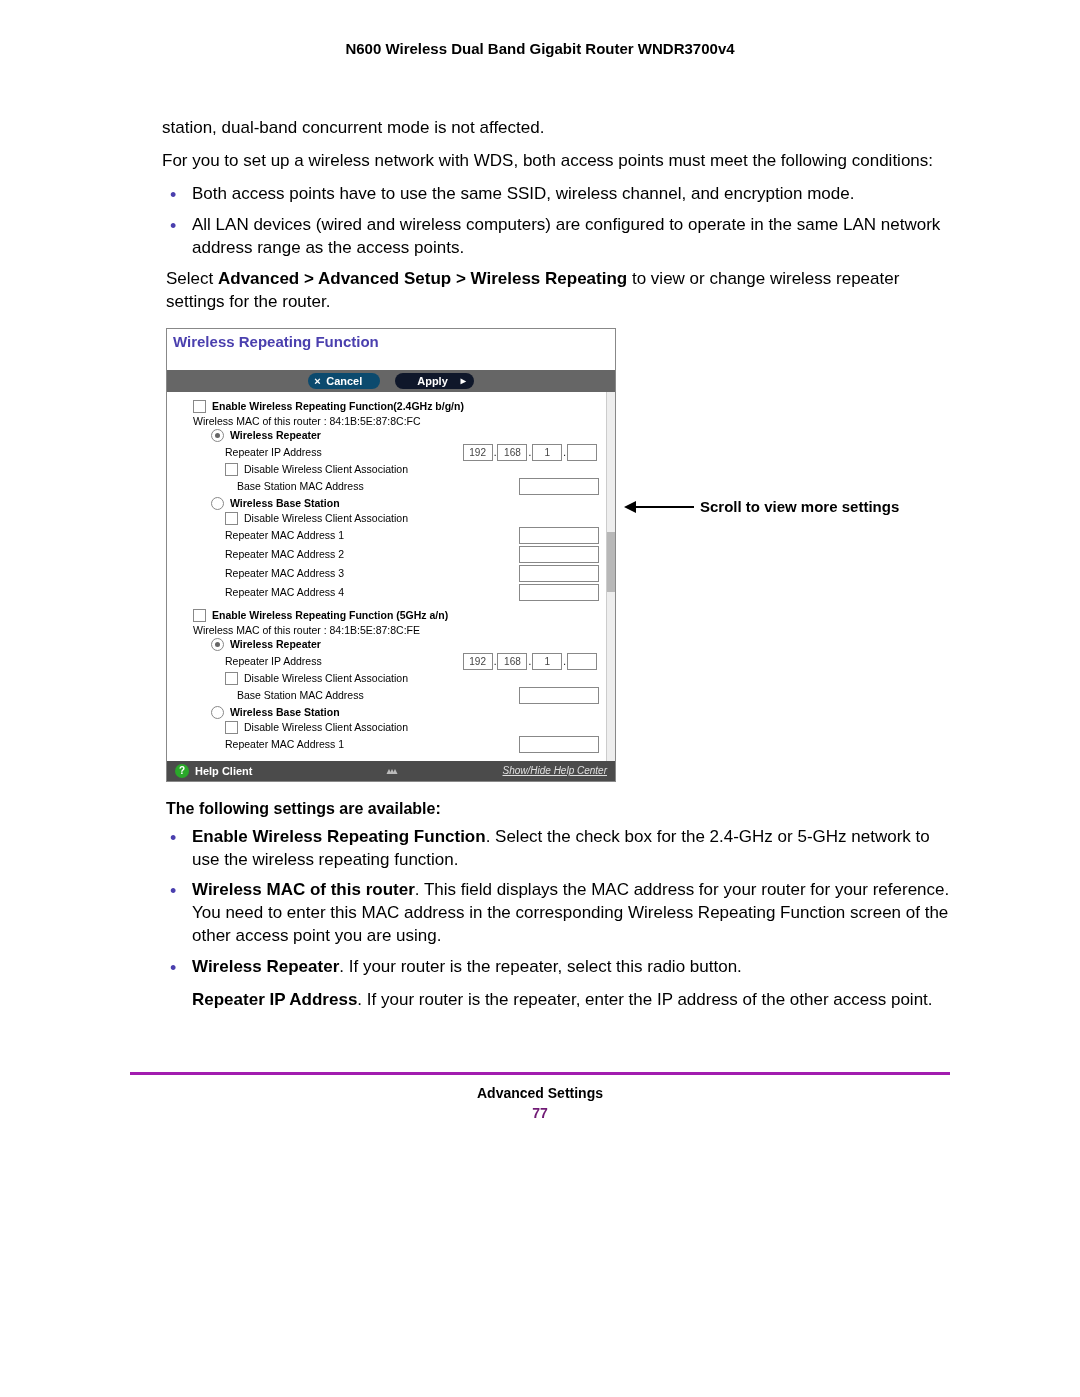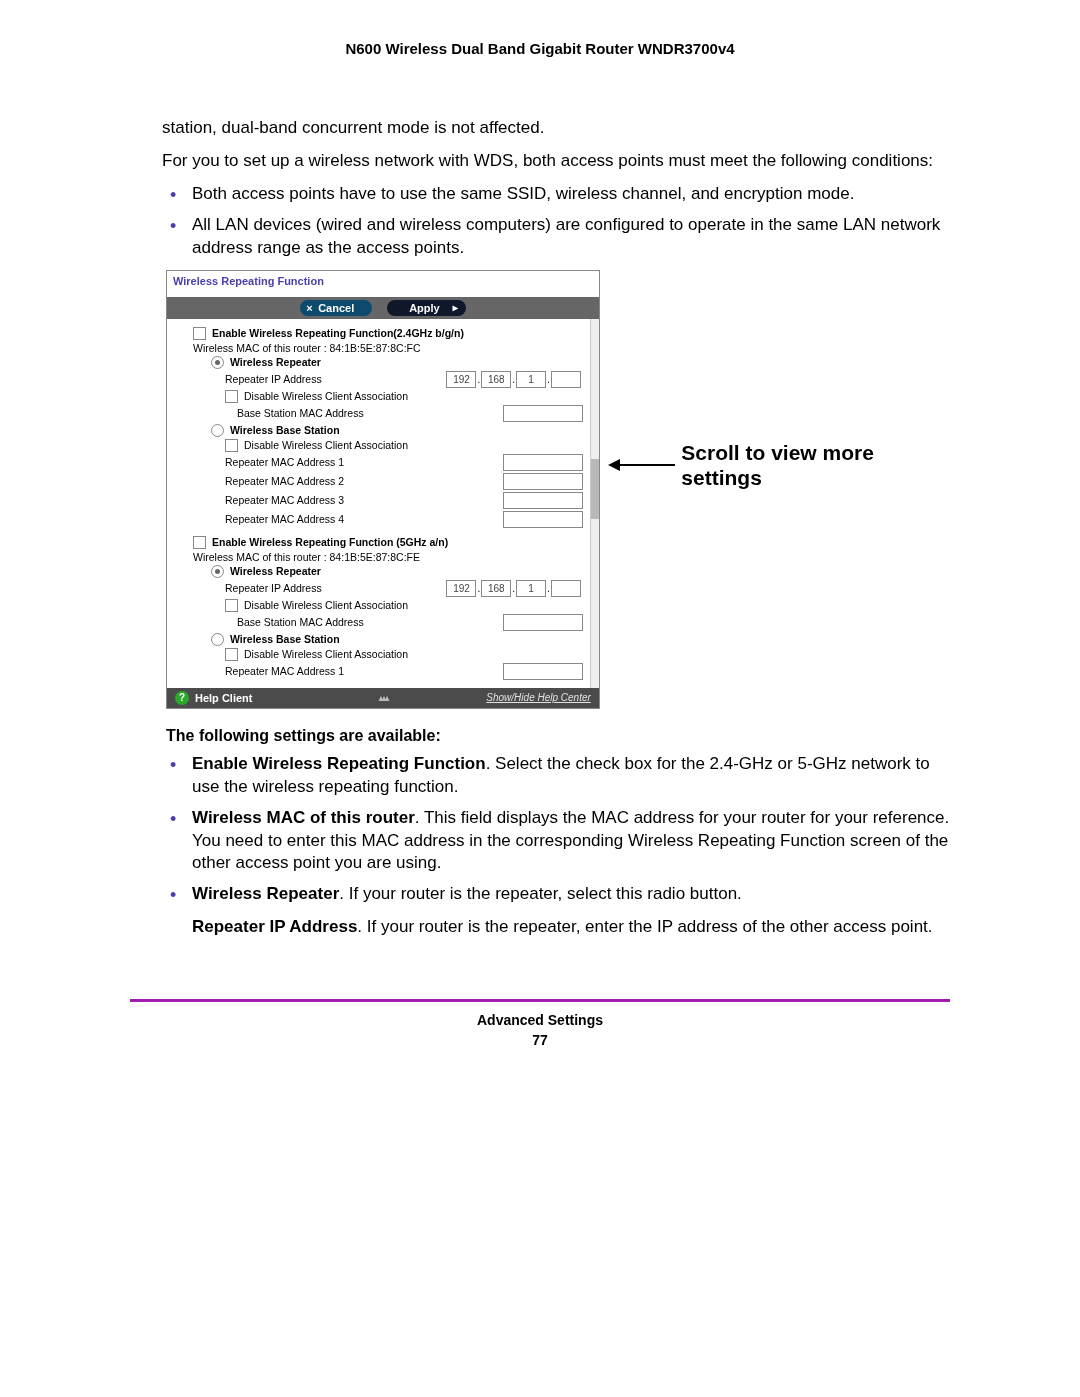--- a/index.html
+++ b/index.html
@@ -68,22 +68,22 @@
   .panel {
     width: 450px;
     border: 1px solid #888;
     font-size: 10.5px;
     box-sizing: border-box;
     background:#fff;
   }
   .panel .p-title {
     color: #4a3fae;
     font-weight: bold;
-    font-size: 11px;
-    padding: 4px 6px 10px 6px;
+    font-size: 15px;
+    padding: 4px 6px 20px 6px;
   }
   .panel .btnbar {
     background: #666;
     padding: 3px 0;
     text-align: center;
   }
   .rbtn {
     display: inline-block;
     color: #fff;
     font-size: 11px;
@@ -165,51 +165,54 @@
     background: #000;
     position: relative;
   }
   .arrow-line::before {
     content:"";
     position:absolute;left:-2px;top:-5px;
     border-right:12px solid #000;
     border-top:6px solid transparent;
     border-bottom:6px solid transparent;
   }
-  .ann-text { font-weight:bold; font-size:21px; margin-left:6px; line-height:1.2;}
+  .ann-text { font-weight:bold; font-size:15px; margin-left:6px; line-height:1.2;}
 
   .subhead {
     font-weight: bold;
     font-size: 16px;
     margin: 18px 0 8px 36px;
   }
 
   .footer-rule {
     border-top: 3px solid #a21caf;
     margin-top: 60px;
     padding-top: 10px;
     text-align: center;
   }
   .footer-label { font-weight:bold; font-size:14px; }
-  .footer-page { color:#000000; font-weight:bold; font-size:14px; margin-top:4px;}
+  .footer-page { color:#701a75; font-weight:bold; font-size:14px; margin-top:4px;}
 </style>
 </head>
 <body>
 
 <div class="page">
   <div class="header-title">N600 Wireless Dual Band Gigabit Router WNDR3700v4</div>
 
   <div class="para indented">station, dual-band concurrent mode is not affected.</div>
   <div class="para indented">For you to set up a wireless network with WDS, both access points must meet the following conditions:</div>
 
   <ul class="bullets">
     <li>Both access points have to use the same SSID, wireless channel, and encryption mode.</li>
     <li>All LAN devices (wired and wireless computers) are configured to operate in the same LAN network address range as the access points.</li>
   </ul>
 
+  <div class="sub-para">
+    <span>Select </span><span class="bold">Advanced &gt; Advanced Setup &gt; Wireless Repeating</span><span> to view or change wireless repeater settings for the router.</span>
+  </div>
 
   <div class="figure-wrap">
     <div class="panel">
       <div class="p-title">Wireless Repeating Function</div>
       <div class="btnbar">
         <span class="rbtn cancel">Cancel</span>
         <span class="rbtn apply">Apply</span>
       </div>
       <div class="body">
         <div class="scrollbar-mock">

